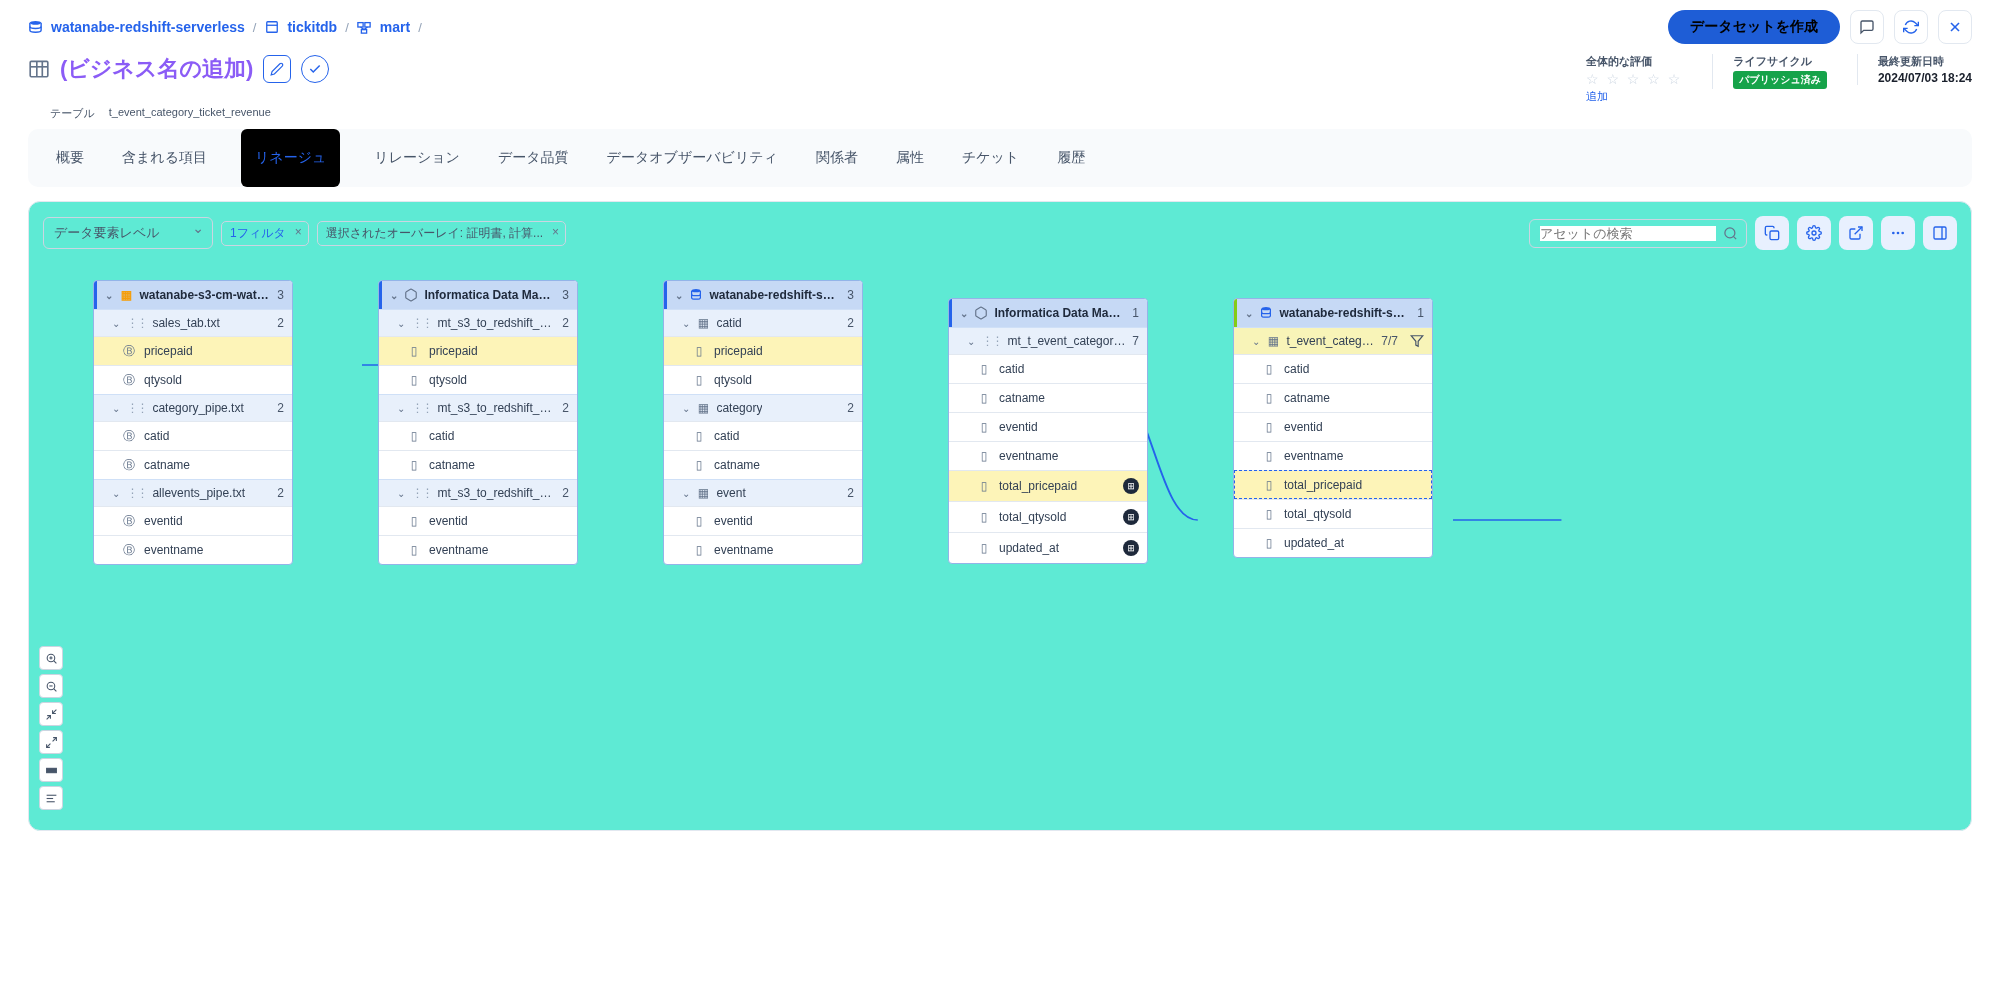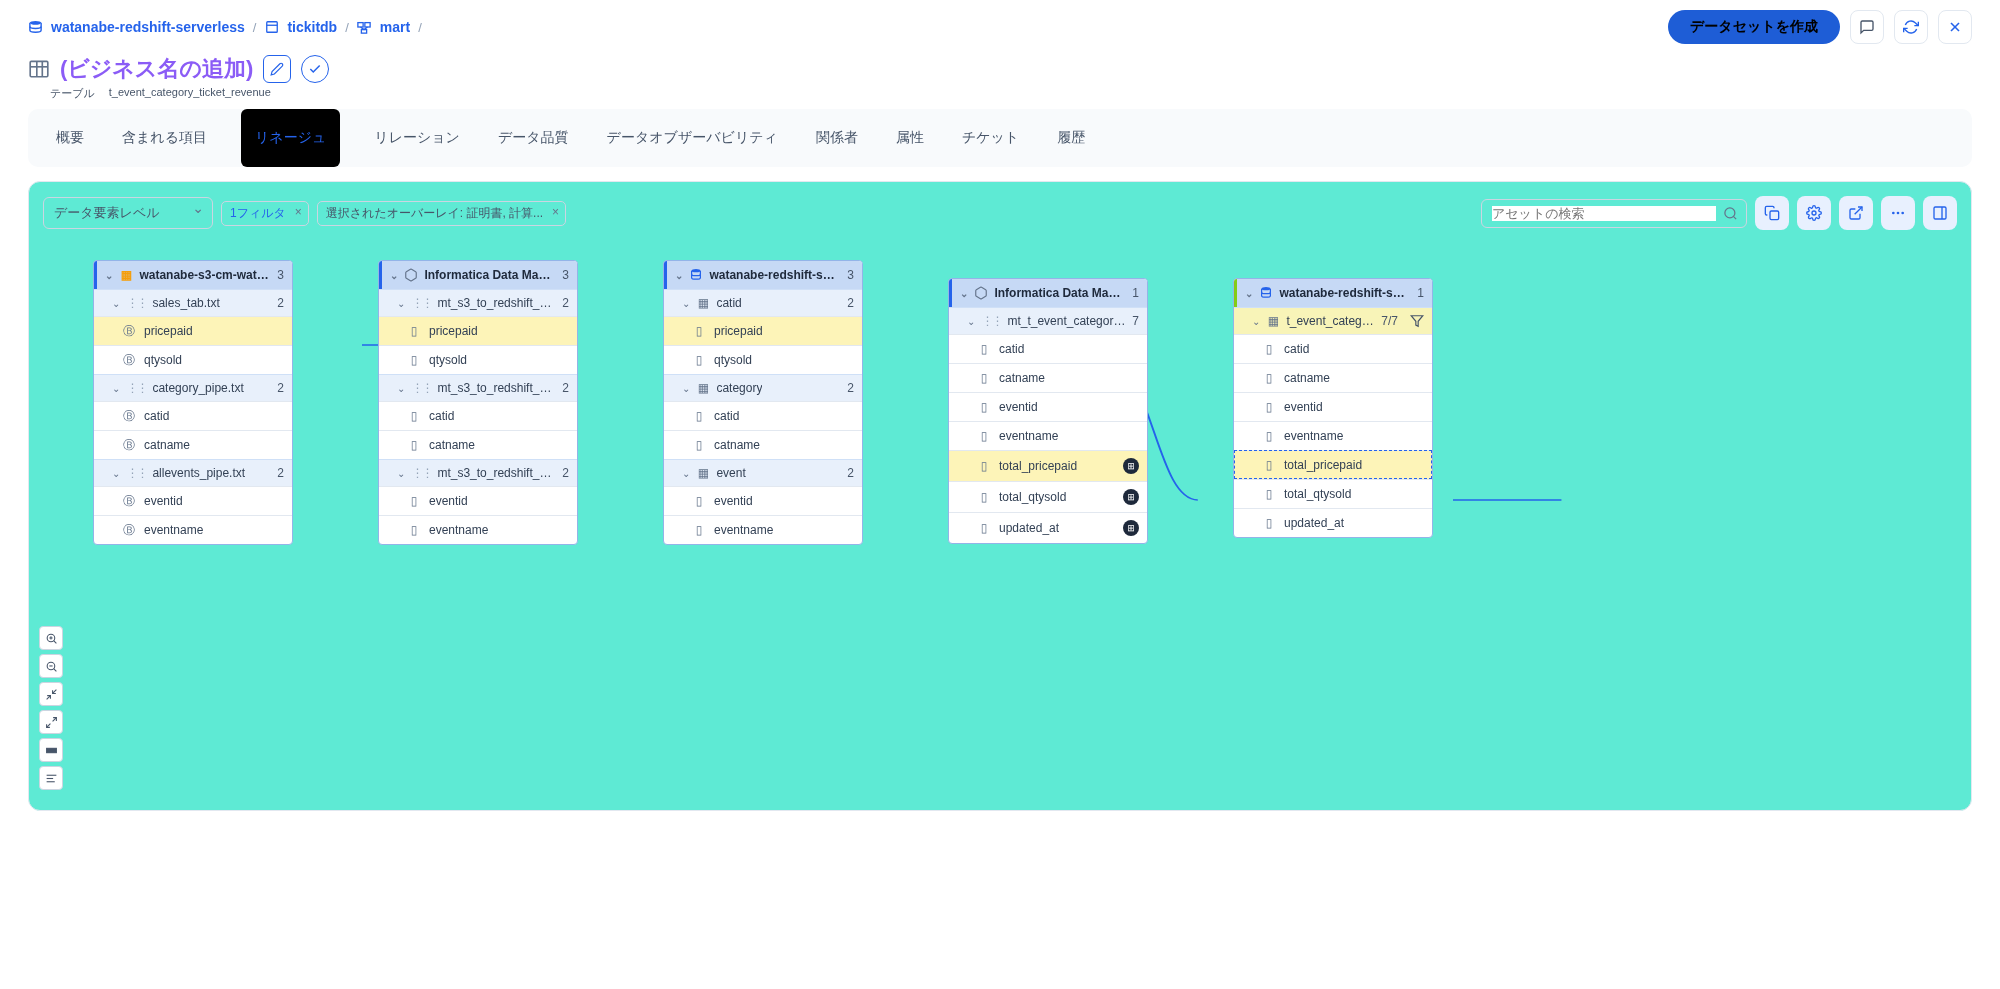--- a/index.html
+++ b/index.html
@@ -44,21 +44,21 @@
 .canvas-card { background: #5eead4; border: 1px solid #e2e8f0; border-radius: 12px; padding: 14px; position: relative; min-height: 630px; }
 
 .toolbar { display: flex; align-items: center; justify-content: space-between; }
 .toolbar-left { display: flex; align-items: center; gap: 8px; }
 .select-box { border: 1px solid #cbd5e1; border-radius: 6px; padding: 6px 28px 6px 10px; font-size: 13px; color: #475569; position: relative; display: inline-flex; align-items: center; min-width: 170px; cursor: pointer; }
 .select-box:after { content: "⌄"; position: absolute; right: 8px; color: #64748b; font-size: 14px; top: 2px; }
 .chip { border: 1px solid #cbd5e1; border-radius: 5px; padding: 3px 22px 3px 8px; font-size: 12px; color: #2563eb; position: relative; cursor: pointer; }
 .chip.gray { color: #475569; }
 .chip:after { content: "×"; position: absolute; right: 6px; color: #64748b; }
 .toolbar-right { display: flex; align-items: center; gap: 8px; }
-.search-box { border: 1px solid #cbd5e1; border-radius: 6px; padding: 6px 30px 6px 10px; font-size: 13px; width: 266px; position: relative; display: inline-flex; }
+.search-box { border: 1px solid #cbd5e1; border-radius: 6px; padding: 6px 30px 6px 10px; font-size: 13px; width: 218px; position: relative; display: inline-flex; }
 .search-box input { border: none; outline: none; width: 100%; font-size: 13px; }
 .search-box .sicon { position: absolute; right: 8px; top: 6px; color: #64748b; }
 .tool-icon { width: 34px; height: 34px; border-radius: 8px; display: inline-flex; align-items: center; justify-content: center; color: #475569; cursor: pointer; }
 .tool-icon.blue { background: #e8f0fe; color: #2563eb; }
 
 
 .diagram-area { position: relative; height: 520px; margin-top: 30px; overflow: hidden; }
 svg.lines { position: absolute; top: 0; left: 0; width: 100%; height: 100%; pointer-events: none; }
 
 .node { position: absolute; width: 200px; border: 1px solid #93b4e8; border-radius: 4px; background: #fff; font-size: 12px; overflow: hidden; }
@@ -155,20 +155,35 @@
     <span class="round-icon">
       <svg width="14" height="14" viewBox="0 0 24 24" fill="none" stroke="currentColor" stroke-width="2">
           <path d="M17 3a2.828 2.828 0 1 1 4 4L7.5 20.5 2 22l1.5-5.5L17 3z"></path>
         </svg>
     </span>
     <span class="round-circle">
       <svg width="14" height="14" viewBox="0 0 24 24" fill="none" stroke="currentColor" stroke-width="2.5">
           <polyline points="20 6 9 17 4 12"></polyline>
         </svg>
     </span>
+  </div>
+  <div class="meta-row">
+    <div class="meta-block">
+      <span class="meta-label">全体的な評価</span>
+      <span class="stars">☆ ☆ ☆ ☆ ☆</span>
+      <span class="add-link">追加</span>
+    </div>
+    <div class="meta-block" style="border-left:1px solid #e2e8f0;padding-left:20px;">
+      <span class="meta-label">ライフサイクル</span>
+      <span class="badge-pub">パブリッシュ済み</span>
+    </div>
+    <div class="meta-block" style="border-left:1px solid #e2e8f0;padding-left:20px;">
+      <span class="meta-label">最終更新日時</span>
+      <span class="meta-val">2024/07/03 18:24</span>
+    </div>
   </div>
 </div>
 <div class="subtitle-row">
   <span>テーブル</span>
   <span>t_event_category_ticket_revenue</span>
 </div>
 
 <div class="tabs-wrap">
   <div class="tabs">
     <div class="tab">概要</div>

